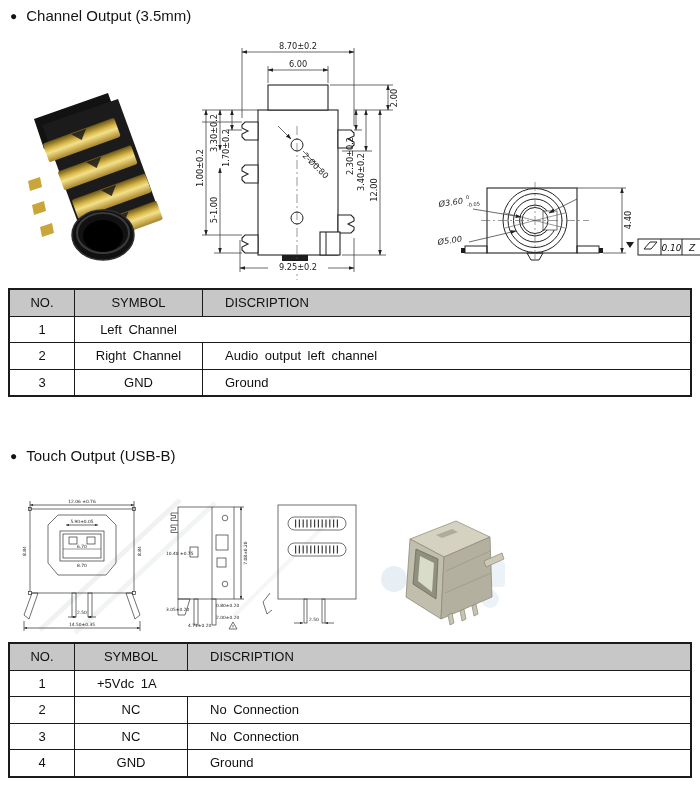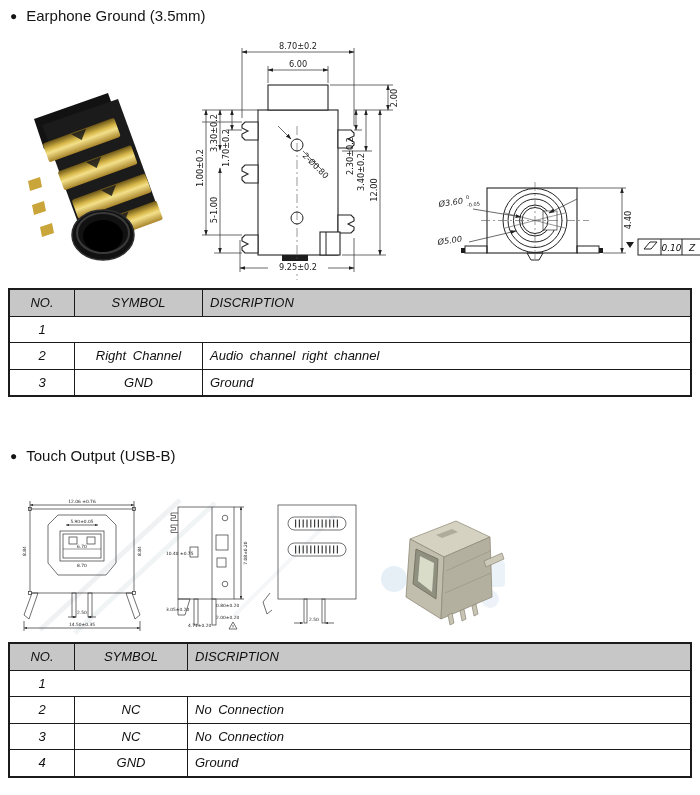--- a/index.html
+++ b/index.html
@@ -13,23 +13,23 @@
   .bullet{font-size:12px;line-height:1;}
 
   
   .tbl{position:absolute;left:8px;width:684px;border:2px solid #1b1b1b;background:#fff;
        box-sizing:border-box;font-size:13px;color:#101010;}
   .trow{display:grid;height:25.5px;border-top:1px solid #1b1b1b;}
   .t1 .trow{grid-template-columns:64px 128px 1fr;}
   .t2 .trow{grid-template-columns:64px 113px 1fr;}
   .trow:first-child{border-top:none;background:#c7c7c7;}
   .tc{display:flex;align-items:center;justify-content:center;border-left:1px solid #1b1b1b;
-      overflow:hidden;word-spacing:3px;white-space:nowrap;font-style:italic;}
+      overflow:hidden;word-spacing:3px;white-space:nowrap;}
   .tc:first-child{border-left:none;}
-  .tc.c3{justify-content:flex-start;padding-left:7px;}
+  .tc.c3{justify-content:flex-start;padding-left:22px;}
 
   
   .ol{fill:#fff;stroke:#232323;stroke-width:1.1;}
   .ln{stroke:#232323;stroke-width:1;fill:none;}
   .lnt{stroke:#333;stroke-width:.7;fill:none;}
   .lntf{stroke:#333;stroke-width:.7;fill:#fff;}
   .thin{stroke:#555;stroke-width:.6;fill:none;}
   .dim{stroke:#3a3a3a;stroke-width:.75;fill:none;}
   .cl{stroke:#555;stroke-width:.6;stroke-dasharray:9 3 2 3;fill:none;}
   .dt{font-family:"DejaVu Sans",sans-serif;font-size:8.2px;fill:#1c1c1c;}
@@ -40,21 +40,21 @@
   .hatch{stroke:#3c3c3c;stroke-width:8;stroke-dasharray:1.2 2.6;}
   svg text{user-select:none;}
 </style>
 </head>
 <body>
 
 <div id="page">
 
   <div class="sec-title" style="top:7px">
     <span class="bullet">●</span>
-    <span>Earphone Ground (3.5mm)</span>
+    <span>Channel Output (3.5mm)</span>
   </div>
 
   <svg class="abs" style="left:20px;top:85px" width="180" height="180" viewBox="0 0 180 180">
     <defs>
       <linearGradient id="gg" x1="0" y1="0" x2="0" y2="1">
         <stop offset="0" stop-color="#6b5516"></stop>
           <stop offset="0.35" stop-color="#d8b84a"></stop>
         <stop offset="0.55" stop-color="#f3e08a"></stop>
           <stop offset="1" stop-color="#a8842a"></stop>
       </linearGradient>
@@ -211,25 +211,26 @@
   </svg>
 
   <div class="tbl t1" style="top:288px">
     <div class="trow">
       <div class="tc c1">NO.</div>
       <div class="tc c2">SYMBOL</div>
       <div class="tc c3">DISCRIPTION</div>
     </div>
     <div class="trow">
       <div class="tc c1">1</div>
+      <div class="tc c2">Left Channel</div>
     </div>
     <div class="trow">
       <div class="tc c1">2</div>
       <div class="tc c2">Right Channel</div>
-      <div class="tc c3">Audio channel right channel</div>
+      <div class="tc c3">Audio output left channel</div>
     </div>
     <div class="trow">
       <div class="tc c1">3</div>
       <div class="tc c2">GND</div>
       <div class="tc c3">Ground</div>
     </div>
   </div>
 
   <div class="sec-title" style="top:447px">
     <span class="bullet">●</span>
@@ -353,20 +354,21 @@
   </svg>
 
   <div class="tbl t2" style="top:642px">
     <div class="trow">
       <div class="tc c1">NO.</div>
       <div class="tc c2">SYMBOL</div>
       <div class="tc c3">DISCRIPTION</div>
     </div>
     <div class="trow">
       <div class="tc c1">1</div>
+      <div class="tc c3">+5Vdc 1A</div>
     </div>
     <div class="trow">
       <div class="tc c1">2</div>
       <div class="tc c2">NC</div>
       <div class="tc c3">No Connection</div>
     </div>
     <div class="trow">
       <div class="tc c1">3</div>
       <div class="tc c2">NC</div>
       <div class="tc c3">No Connection</div>

